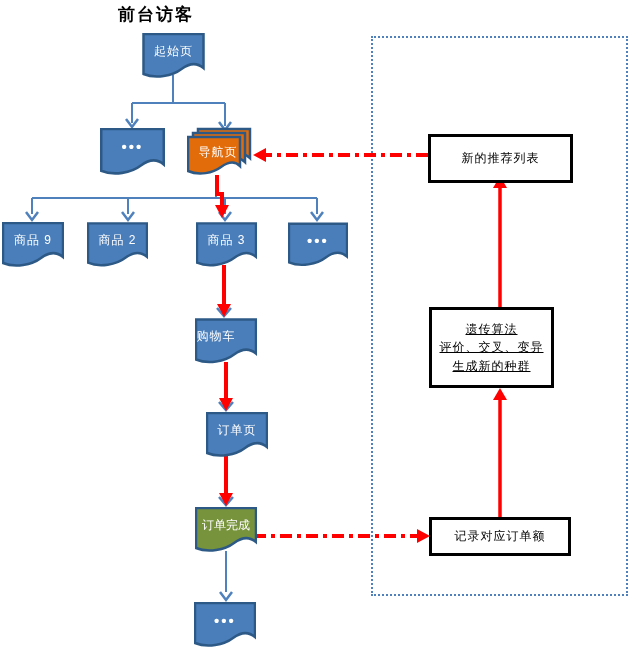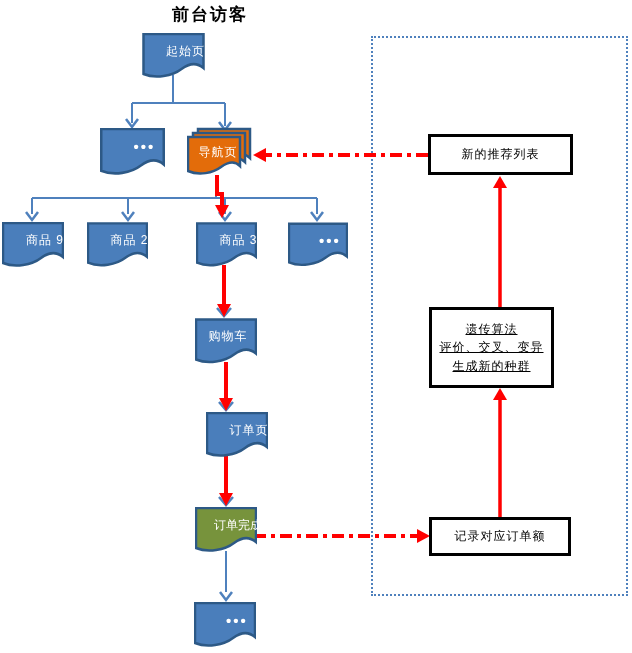--- a/index.html
+++ b/index.html
@@ -6,31 +6,31 @@
   .canvas{
     position:relative;
     width:632px;height:653px;
     background:#ffffff;
     font-family:"Liberation Sans","DejaVu Sans",sans-serif;
     overflow:hidden;
   }
   .title{
     position:absolute;
     font-size:17px;font-weight:bold;color:#000000;
-    text-align:right;letter-spacing:2px;
+    text-align:left;letter-spacing:2px;
   }
   .panel{
     position:absolute;
     left:371px;top:36px;width:253px;height:556px;
     border:2px dotted #4F81BD;
     background:transparent;
   }
   .wires{position:absolute;left:0;top:0;z-index:2;}
   .node{
-    position:absolute;z-index:3;padding-left:24px;
+    position:absolute;z-index:3;
   }
   .node svg{position:absolute;left:0;top:0;}
   .node .lbl{
     position:absolute;left:0;top:0;right:0;
     height:36px;
     display:flex;align-items:center;justify-content:center;
     color:#ffffff;font-size:12px;letter-spacing:1px;
     white-space:nowrap;
   }
   .node .dots{
@@ -187,21 +187,21 @@
     <div class="lbl" style="letter-spacing:0;">订单完成</div>
   </div>
 
   <div class="node" style="left:194px;top:602px;width:62px;height:46px;">
     <svg width="62" height="46" viewBox="0 0 62 46">
       <path d="M1,1 L61,1 L61,35 C54,29 47,30 39,36 C30,43 13,46 1,41 Z" fill="#4A7EBB" stroke="#2D5986" stroke-width="2.5"></path>
     </svg>
     <div class="lbl dots">•••</div>
   </div>
 
-  <div class="bbox" style="left:428px;top:134px;width:145px;height:41px;">
+  <div class="bbox" style="left:428px;top:134px;width:145px;height:49px;">
     <div>新的推荐列表</div>
   </div>
 
   <div class="bbox" style="left:429px;top:307px;width:125px;height:81px;text-decoration:underline;">
     <div>遗传算法</div>
     <div>评价、交叉、变异</div>
     <div>生成新的种群</div>
   </div>
 
   <div class="bbox" style="left:429px;top:517px;width:142px;height:39px;">

